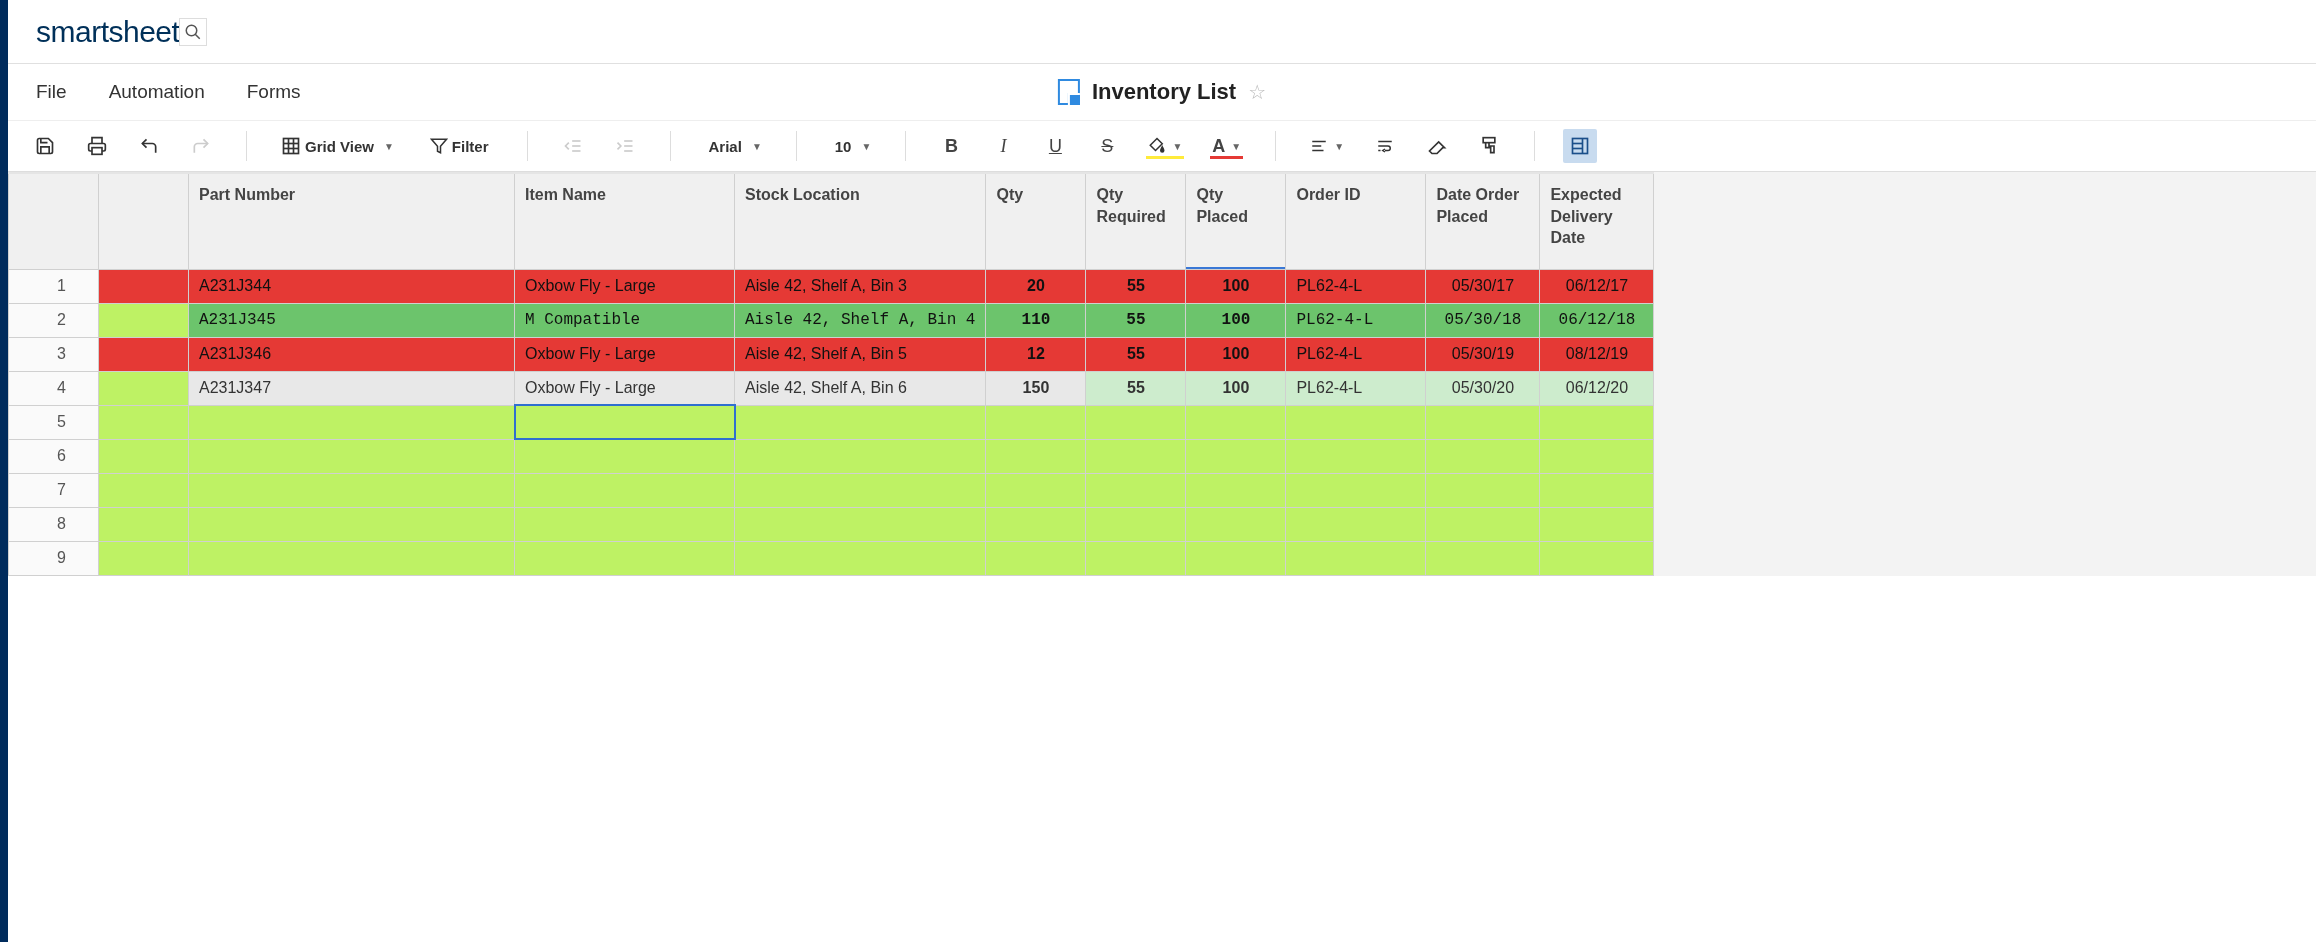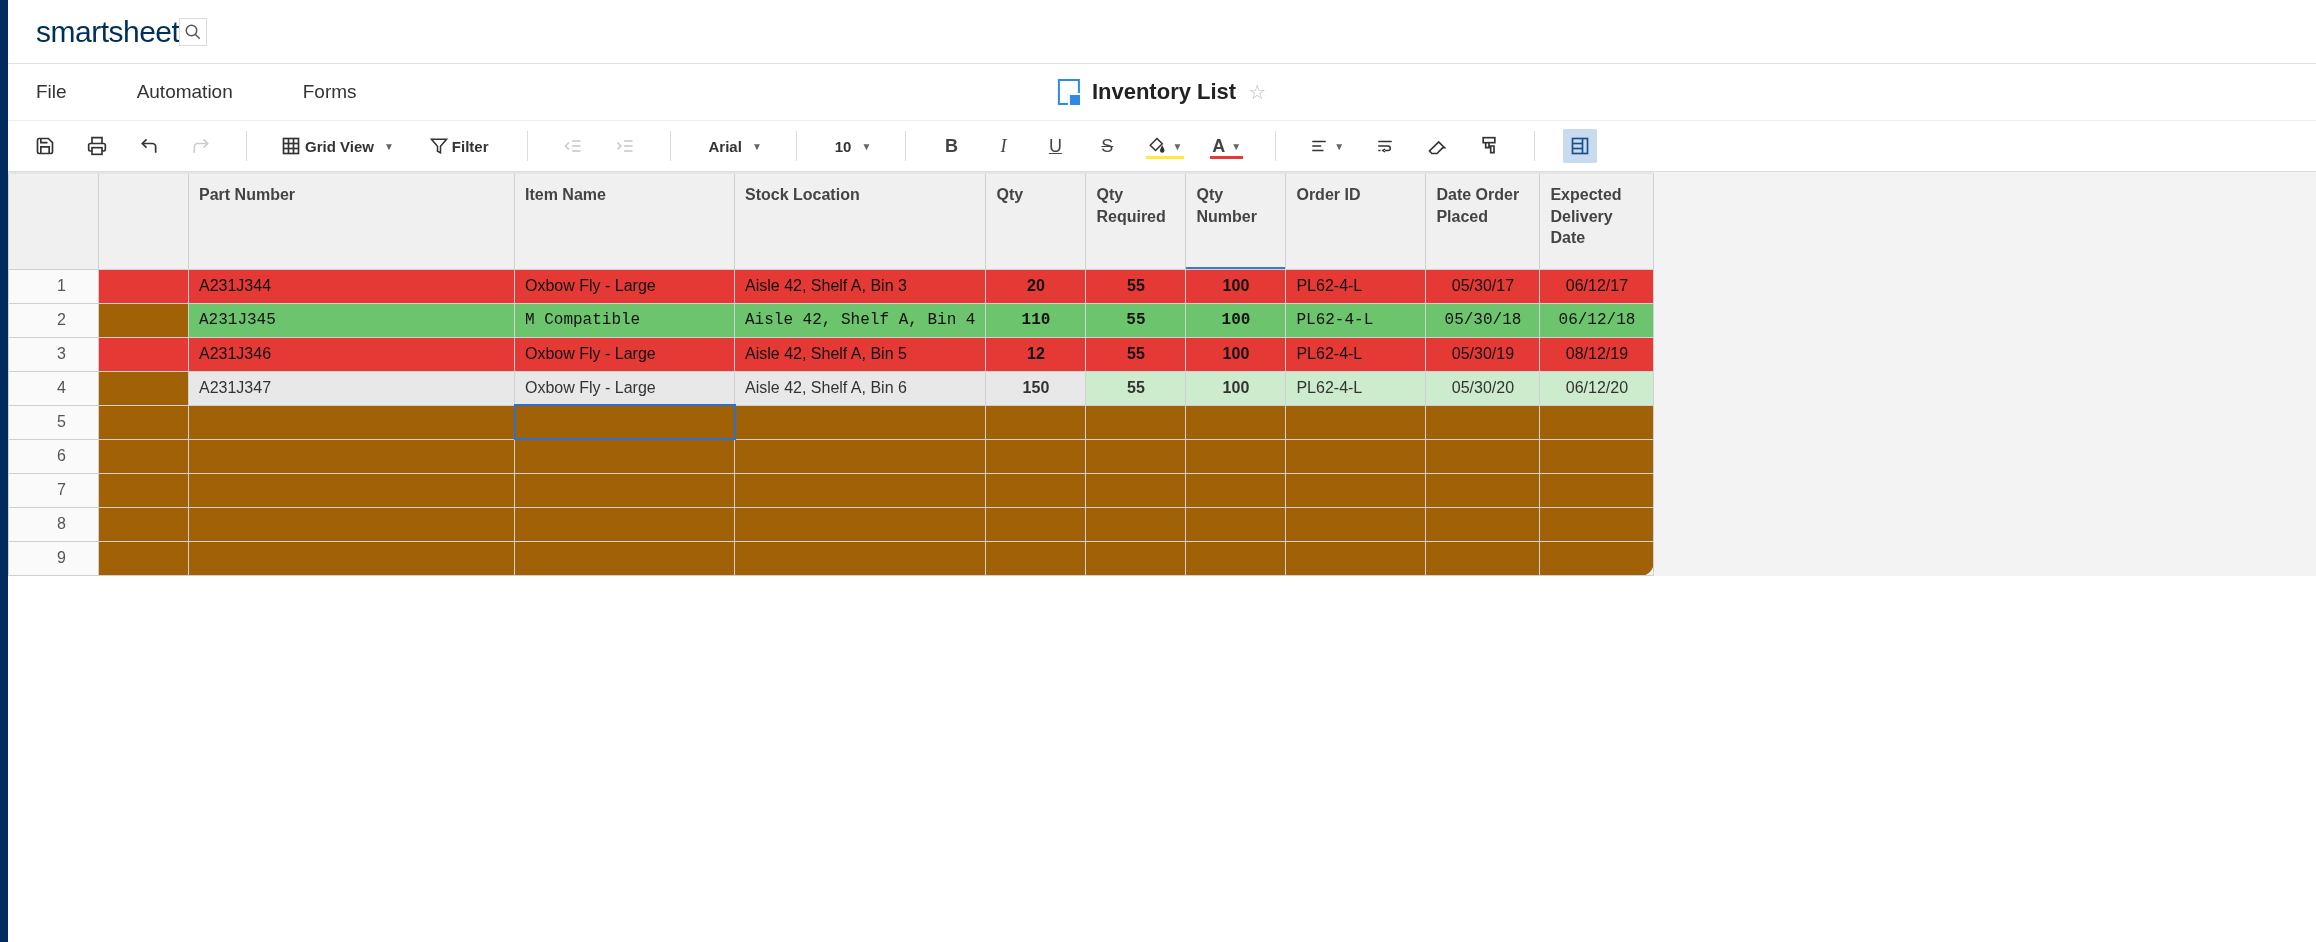--- a/index.html
+++ b/index.html
@@ -31,21 +31,20 @@
     border:1px solid #ddd;
     cursor:pointer;
   }
 
   .menubar {
     display:flex;
     align-items:center;
     height:56px;
     padding: 0 28px;
     position:relative;
-    gap:28px;
   }
   .menu-item {
     font-size:19px;
     color:#333;
     margin-right:42px;
     cursor:pointer;
   }
   .title-wrap {
     position:absolute;
     left:50%;
@@ -117,22 +116,21 @@
   
   .grid-wrap {
     background:#f3f3f3;
     padding-top:0;
     overflow-x:auto;
   }
   table.sheet {
     border-collapse:collapse;
     table-layout:fixed;
     min-width:1560px;
-    background:#a16207;
-    border-radius:14px;
+    background:#bef264;
   }
   .sheet th, .sheet td {
     border:1px solid #d0d0d0;
     font-size:16px;
     text-align:left;
     overflow:hidden;
     white-space:nowrap;
   }
   .sheet thead th {
     background:#f0f0f0;
@@ -394,21 +392,21 @@
     </colgroup>
     <thead>
       <tr>
         <th class="corner"></th>
         <th class="corner" style="padding:0"></th>
         <th>Part Number</th>
         <th>Item Name</th>
         <th>Stock Location</th>
         <th>Qty</th>
         <th>Qty Required</th>
-        <th class="col-ordered-mark">Qty Number</th>
+        <th class="col-ordered-mark">Qty Placed</th>
         <th>Order ID</th>
         <th>Date Order Placed</th>
         <th>Expected Delivery Date</th>
       </tr>
     </thead>
     <tbody id="grid-body">
         <tr class="row-red">
           <td class="rownum">
             <span class="rownum-inner">1</span>
           </td>

